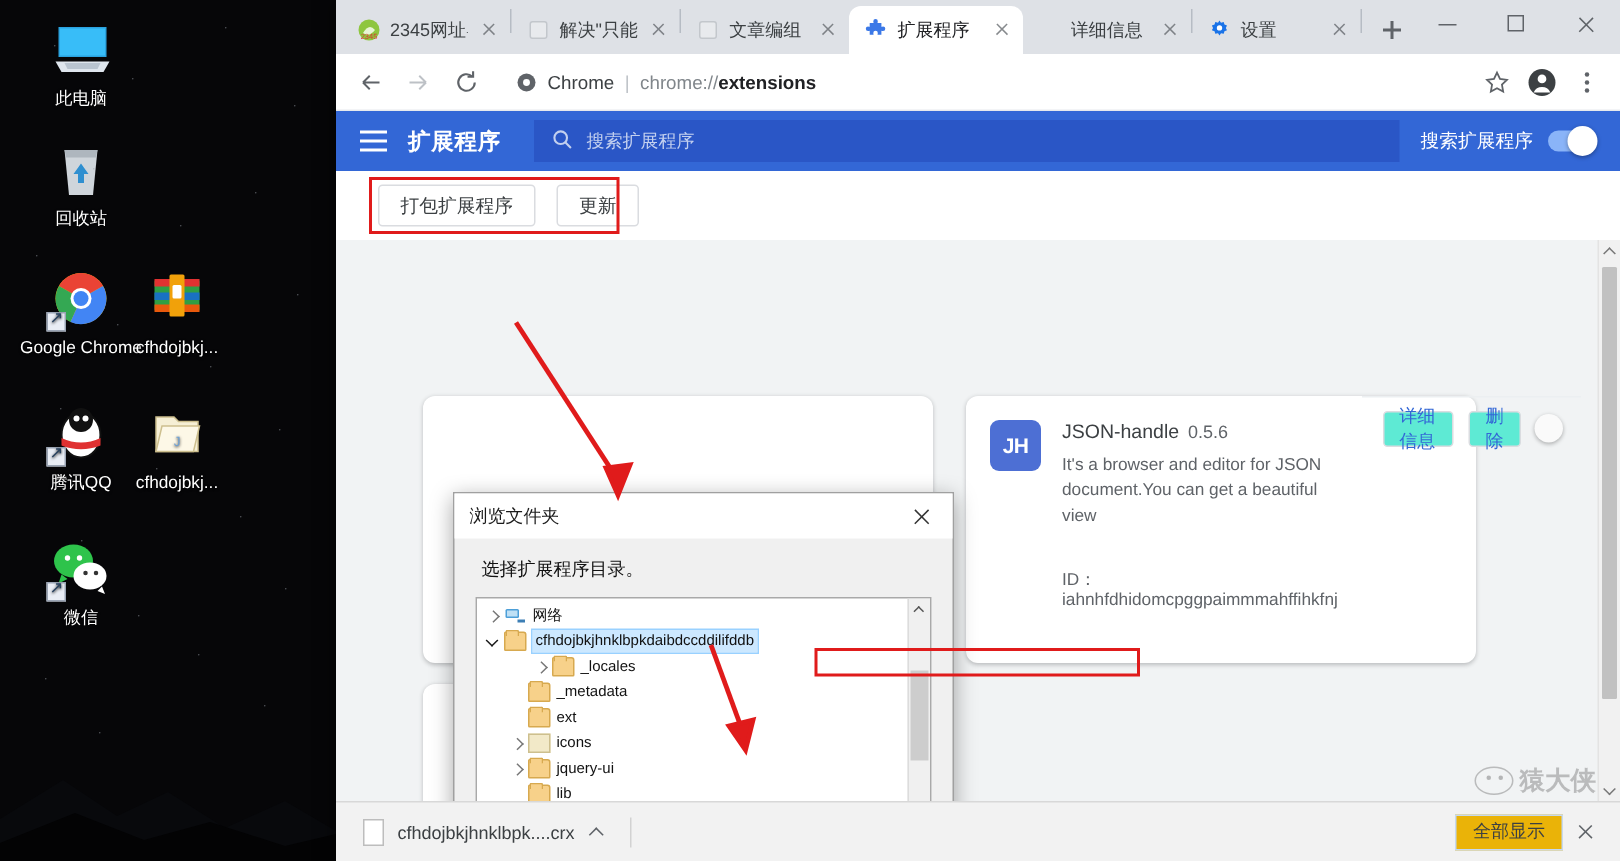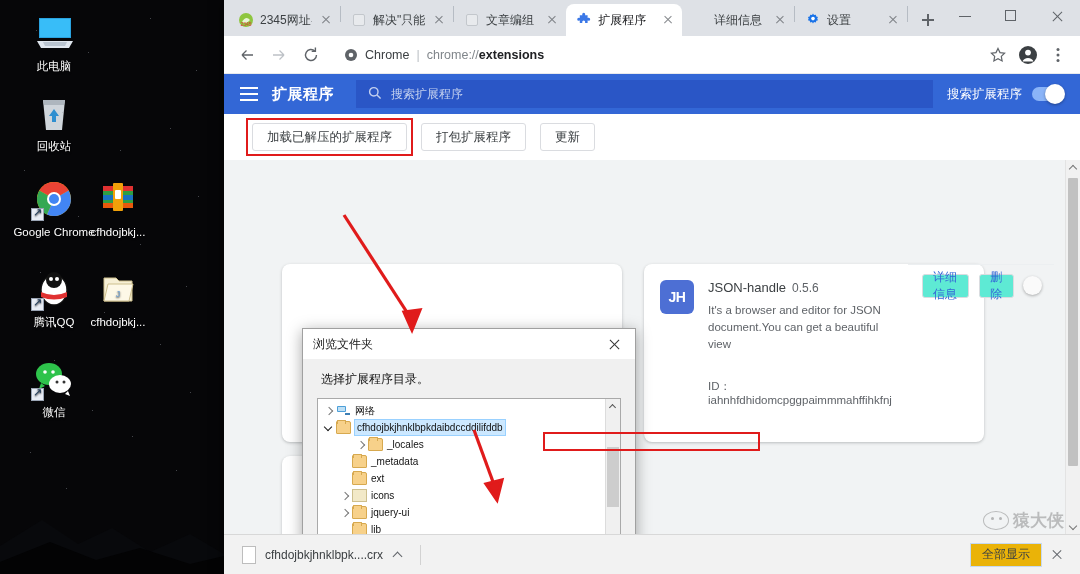--- a/index.html
+++ b/index.html
@@ -643,21 +643,20 @@
       </span>
       <span>搜索扩展程序</span>
     </div>
     <div id="devmode-wrap">
       <span id="devmode-label">搜索扩展程序</span>
       <span id="devtoggle"></span>
     </div>
   </div>
 
   <div id="actionbar">
-    <div class="actbtn">加载已解压的扩展程序</div>
     <div class="actbtn">打包扩展程序</div>
     <div class="actbtn">更新</div>
   </div>
 
   <div id="content">
 
     <div id="extcard2"></div>
 
     <div id="extcard3">
       

